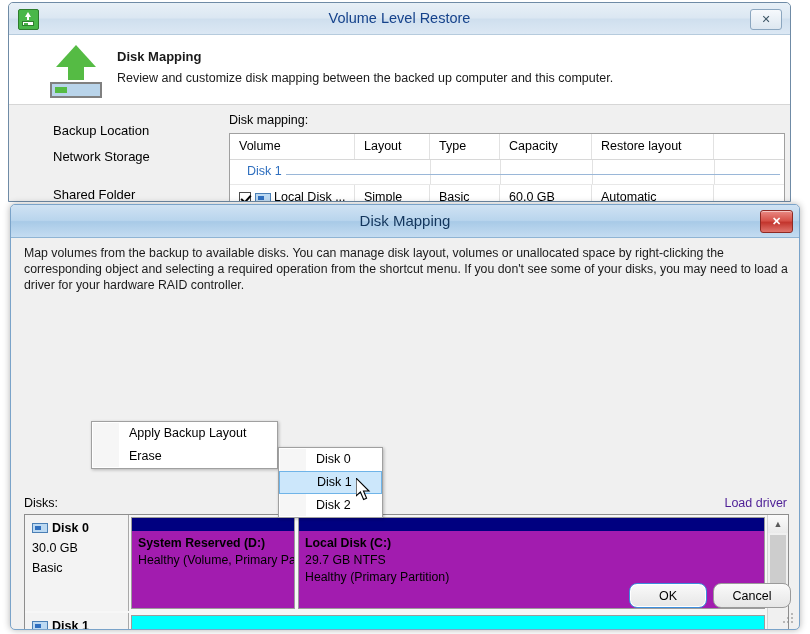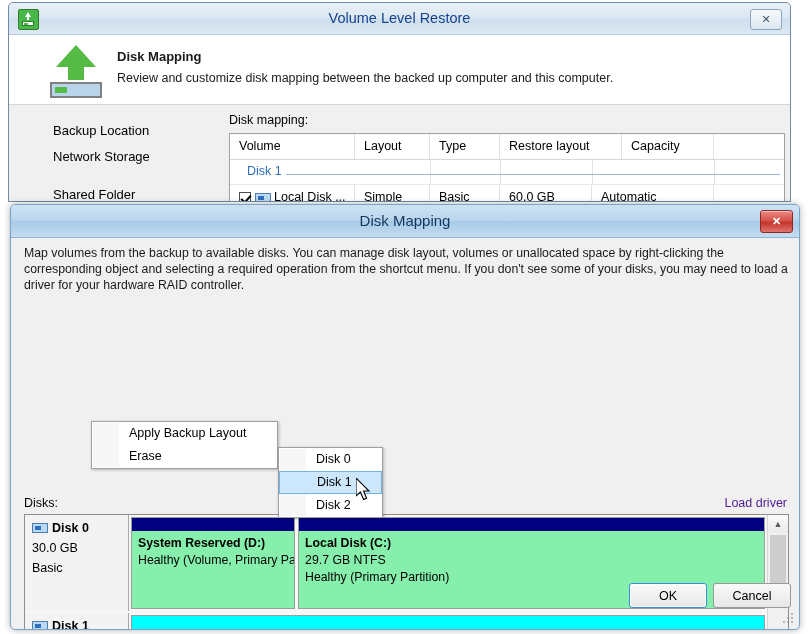--- a/index.html
+++ b/index.html
@@ -148,21 +148,21 @@
   }
   .disk-head .dh-title{font-size:12.5px;font-weight:bold;color:#000;margin-left:20px;}
   .disk-head .dh-ico{
     position:absolute;left:7px;top:8px;width:16px;height:10px;
     background:#bcd9f2;border:1px solid #4a7fb5;box-sizing:border-box;
   }
   .disk-head .dh-ico::after{content:"";position:absolute;left:2px;top:2px;width:6px;height:4px;background:#2f6fbf;}
   .disk-head .dh-line{font-size:12.5px;color:#000;margin-top:6px;}
   .disk-parts{flex:1;display:flex;padding:2px 2px 2px 2px;box-sizing:border-box;gap:3px;}
   .part{
-    background:#86efac;border:1px solid #9c9c9c;box-sizing:border-box;
+    background:#a21caf;border:1px solid #9c9c9c;box-sizing:border-box;
     position:relative;overflow:hidden;
   }
   .part .bar{height:13px;width:100%;}
   .part .pname{font-size:12.3px;font-weight:bold;margin:5px 0 0 6px;}
   .part .pline{font-size:12.3px;margin:3px 0 0 6px;white-space:nowrap;}
   #dl-scrollbar{
     position:absolute;right:0;top:0;width:20px;bottom:0;
     background:#f0f0f0;border-left:1px solid #d4d4d4;
   }
   .sb-btn{
@@ -173,21 +173,21 @@
   }
   #sb-up{top:0;}
   #sb-thumb{
     position:absolute;left:2px;top:20px;width:16px;height:52px;
     background:#cdcdcd;
   }
   
   .dlg-btn{
     position:absolute;width:78px;height:25px;
     background:linear-gradient(to bottom,#fafafa,#e6e6e6);
-    border:1px solid #9a9a9a;border-radius:3px;
+    border:1px solid #9a9a9a;border-radius:8px;
     display:flex;align-items:center;justify-content:center;
     font-size:12.5px;color:#000;box-sizing:border-box;
   }
   #btn-ok{right:92px;bottom:21px;border:1px solid #3c8ddc;box-shadow:inset 0 0 0 1px #ffffff;}
   #btn-cancel{right:8px;bottom:21px;}
   #grip{position:absolute;right:5px;bottom:5px;width:11px;height:11px;opacity:.55;}
   #grip i{position:absolute;width:2px;height:2px;background:#8a8a8a;}
   
   #ctxmenu{
     position:absolute;left:91px;top:421px;width:187px;
@@ -254,22 +254,22 @@
       <div class="bg-side-item" style="top:44px">Network Storage</div>
       <div class="bg-side-item" style="top:82px">Shared Folder</div>
     </div>
     <div id="bg-content">
       <div id="bg-maplabel">Disk mapping:</div>
       <div id="bg-table">
         <div id="bg-thead">
           <div class="th" style="width:125px">Volume</div>
           <div class="th" style="width:75px">Layout</div>
           <div class="th" style="width:70px">Type</div>
+          <div class="th" style="width:92px">Capacity</div>
           <div class="th" style="width:122px">Restore layout</div>
-          <div class="th" style="width:92px">Capacity</div>
           <div class="th" style="width:70px;border-right:none"></div>
         </div>
         <div class="bg-grouprow">
           <div class="gcell" style="left:125px;width:75px"></div>
           <div class="gcell" style="left:200px;width:70px"></div>
           <div class="gcell" style="left:270px;width:92px"></div>
           <div class="gcell" style="left:362px;width:122px"></div>
           <div class="gline"></div>
           <span class="gname">Disk 1</span>
         </div>

